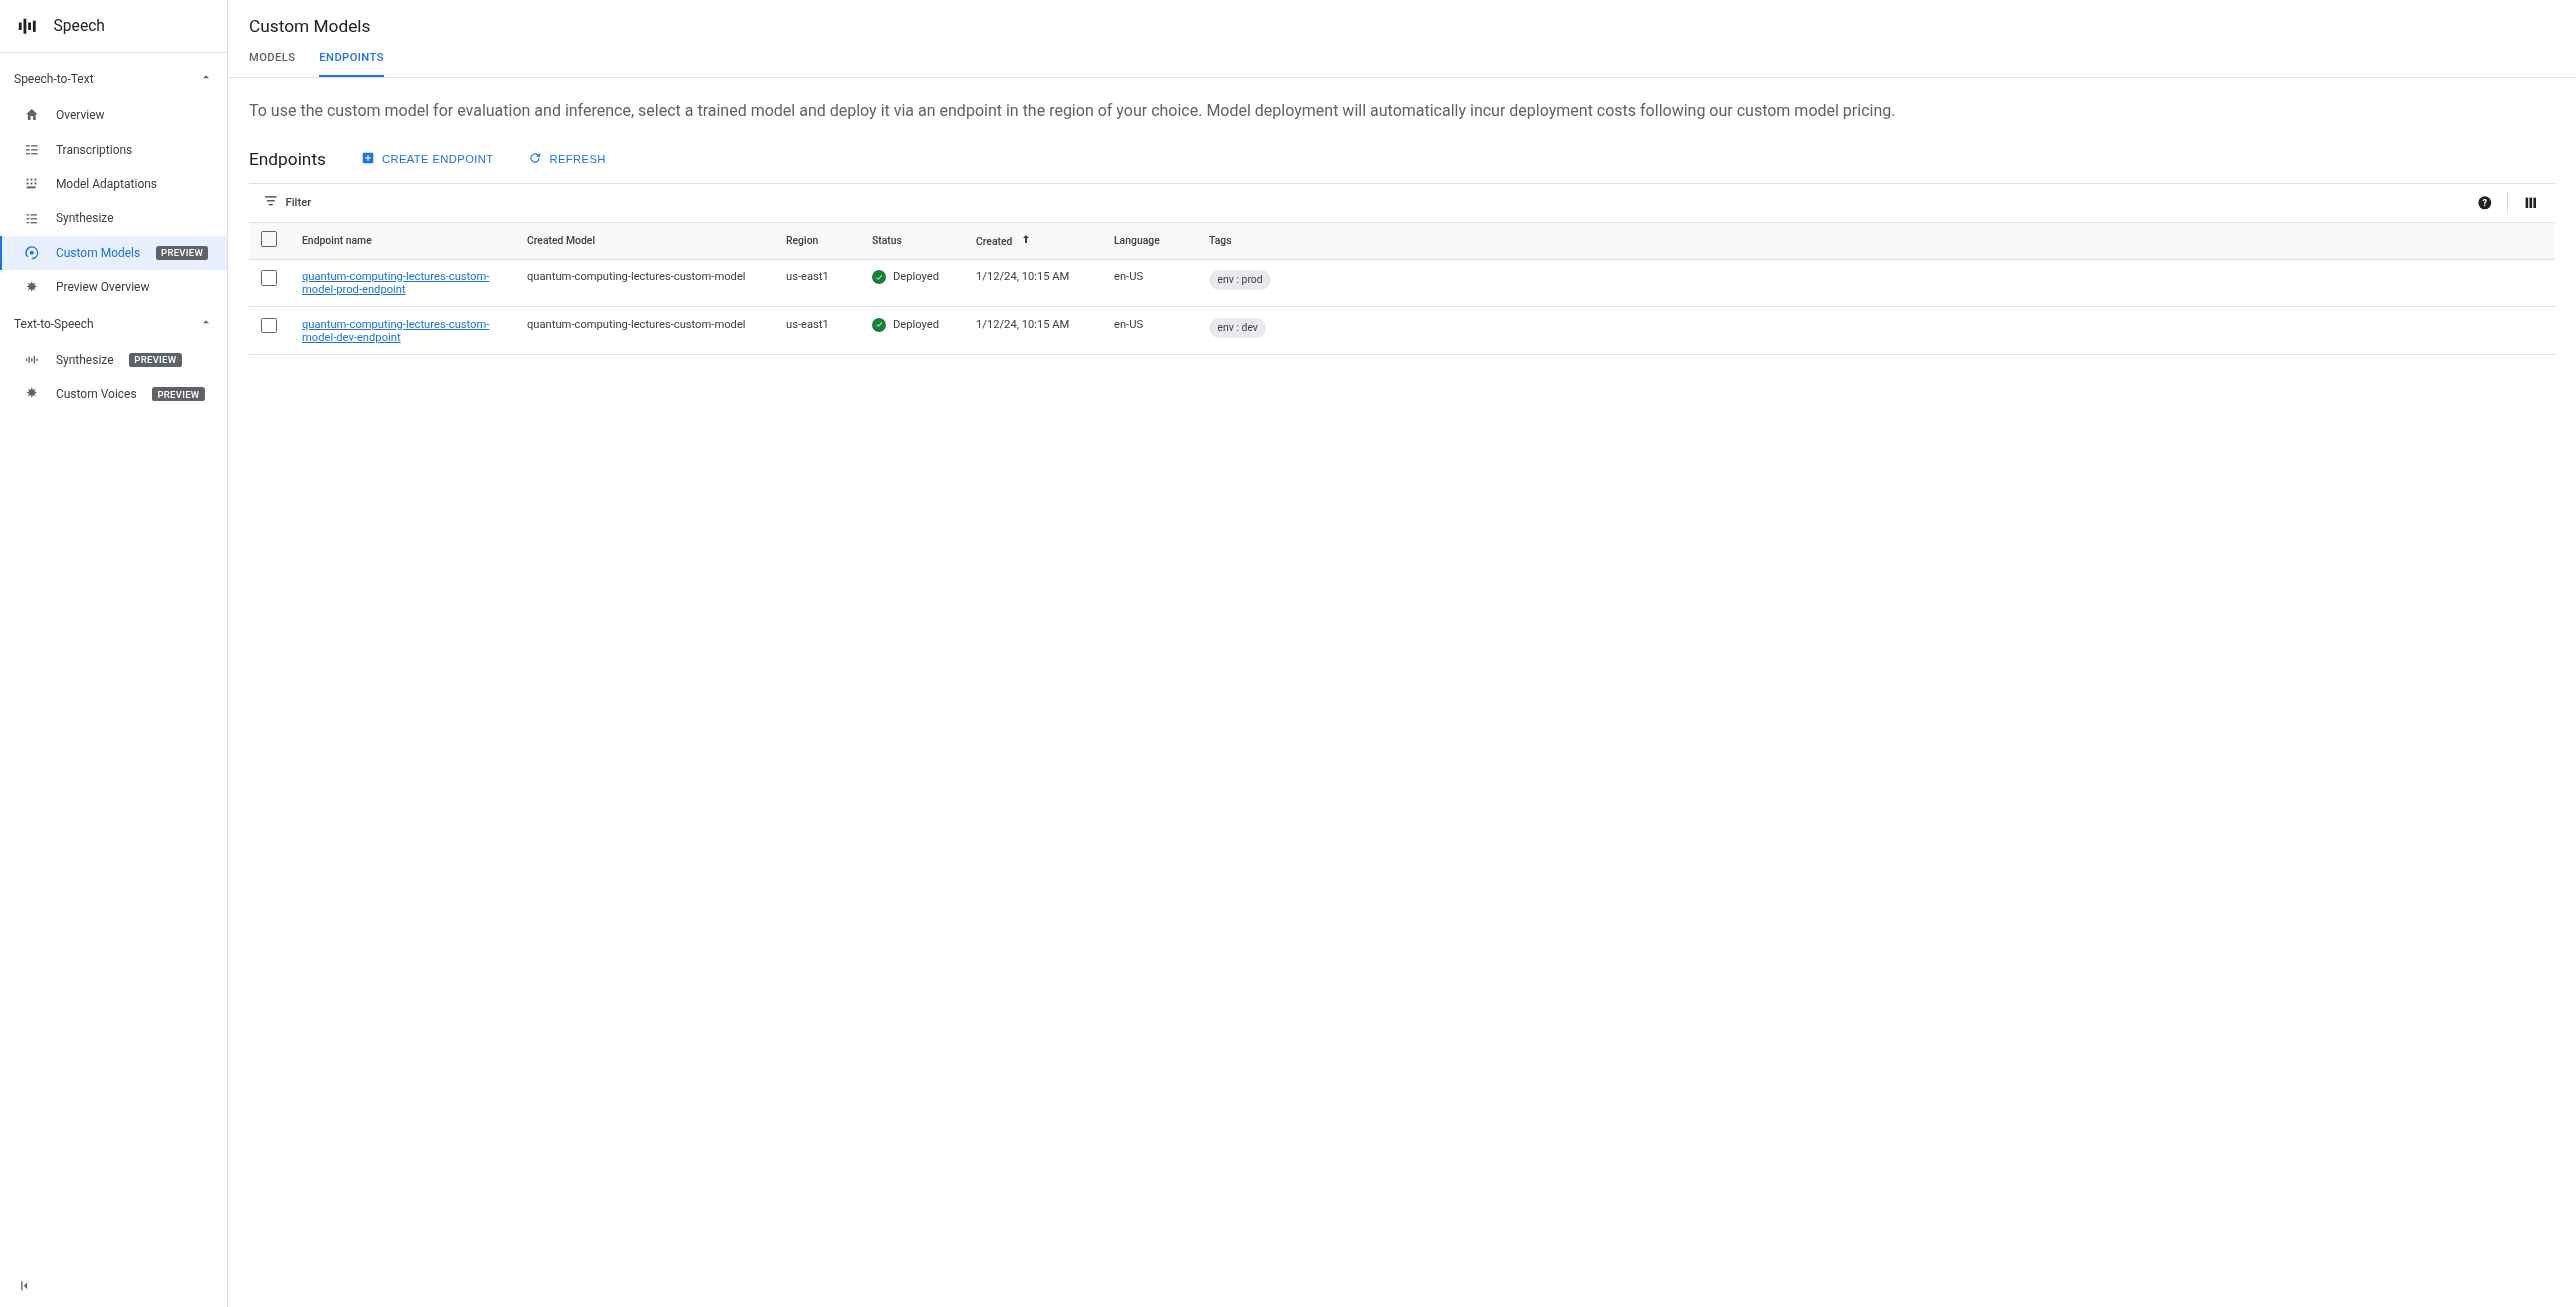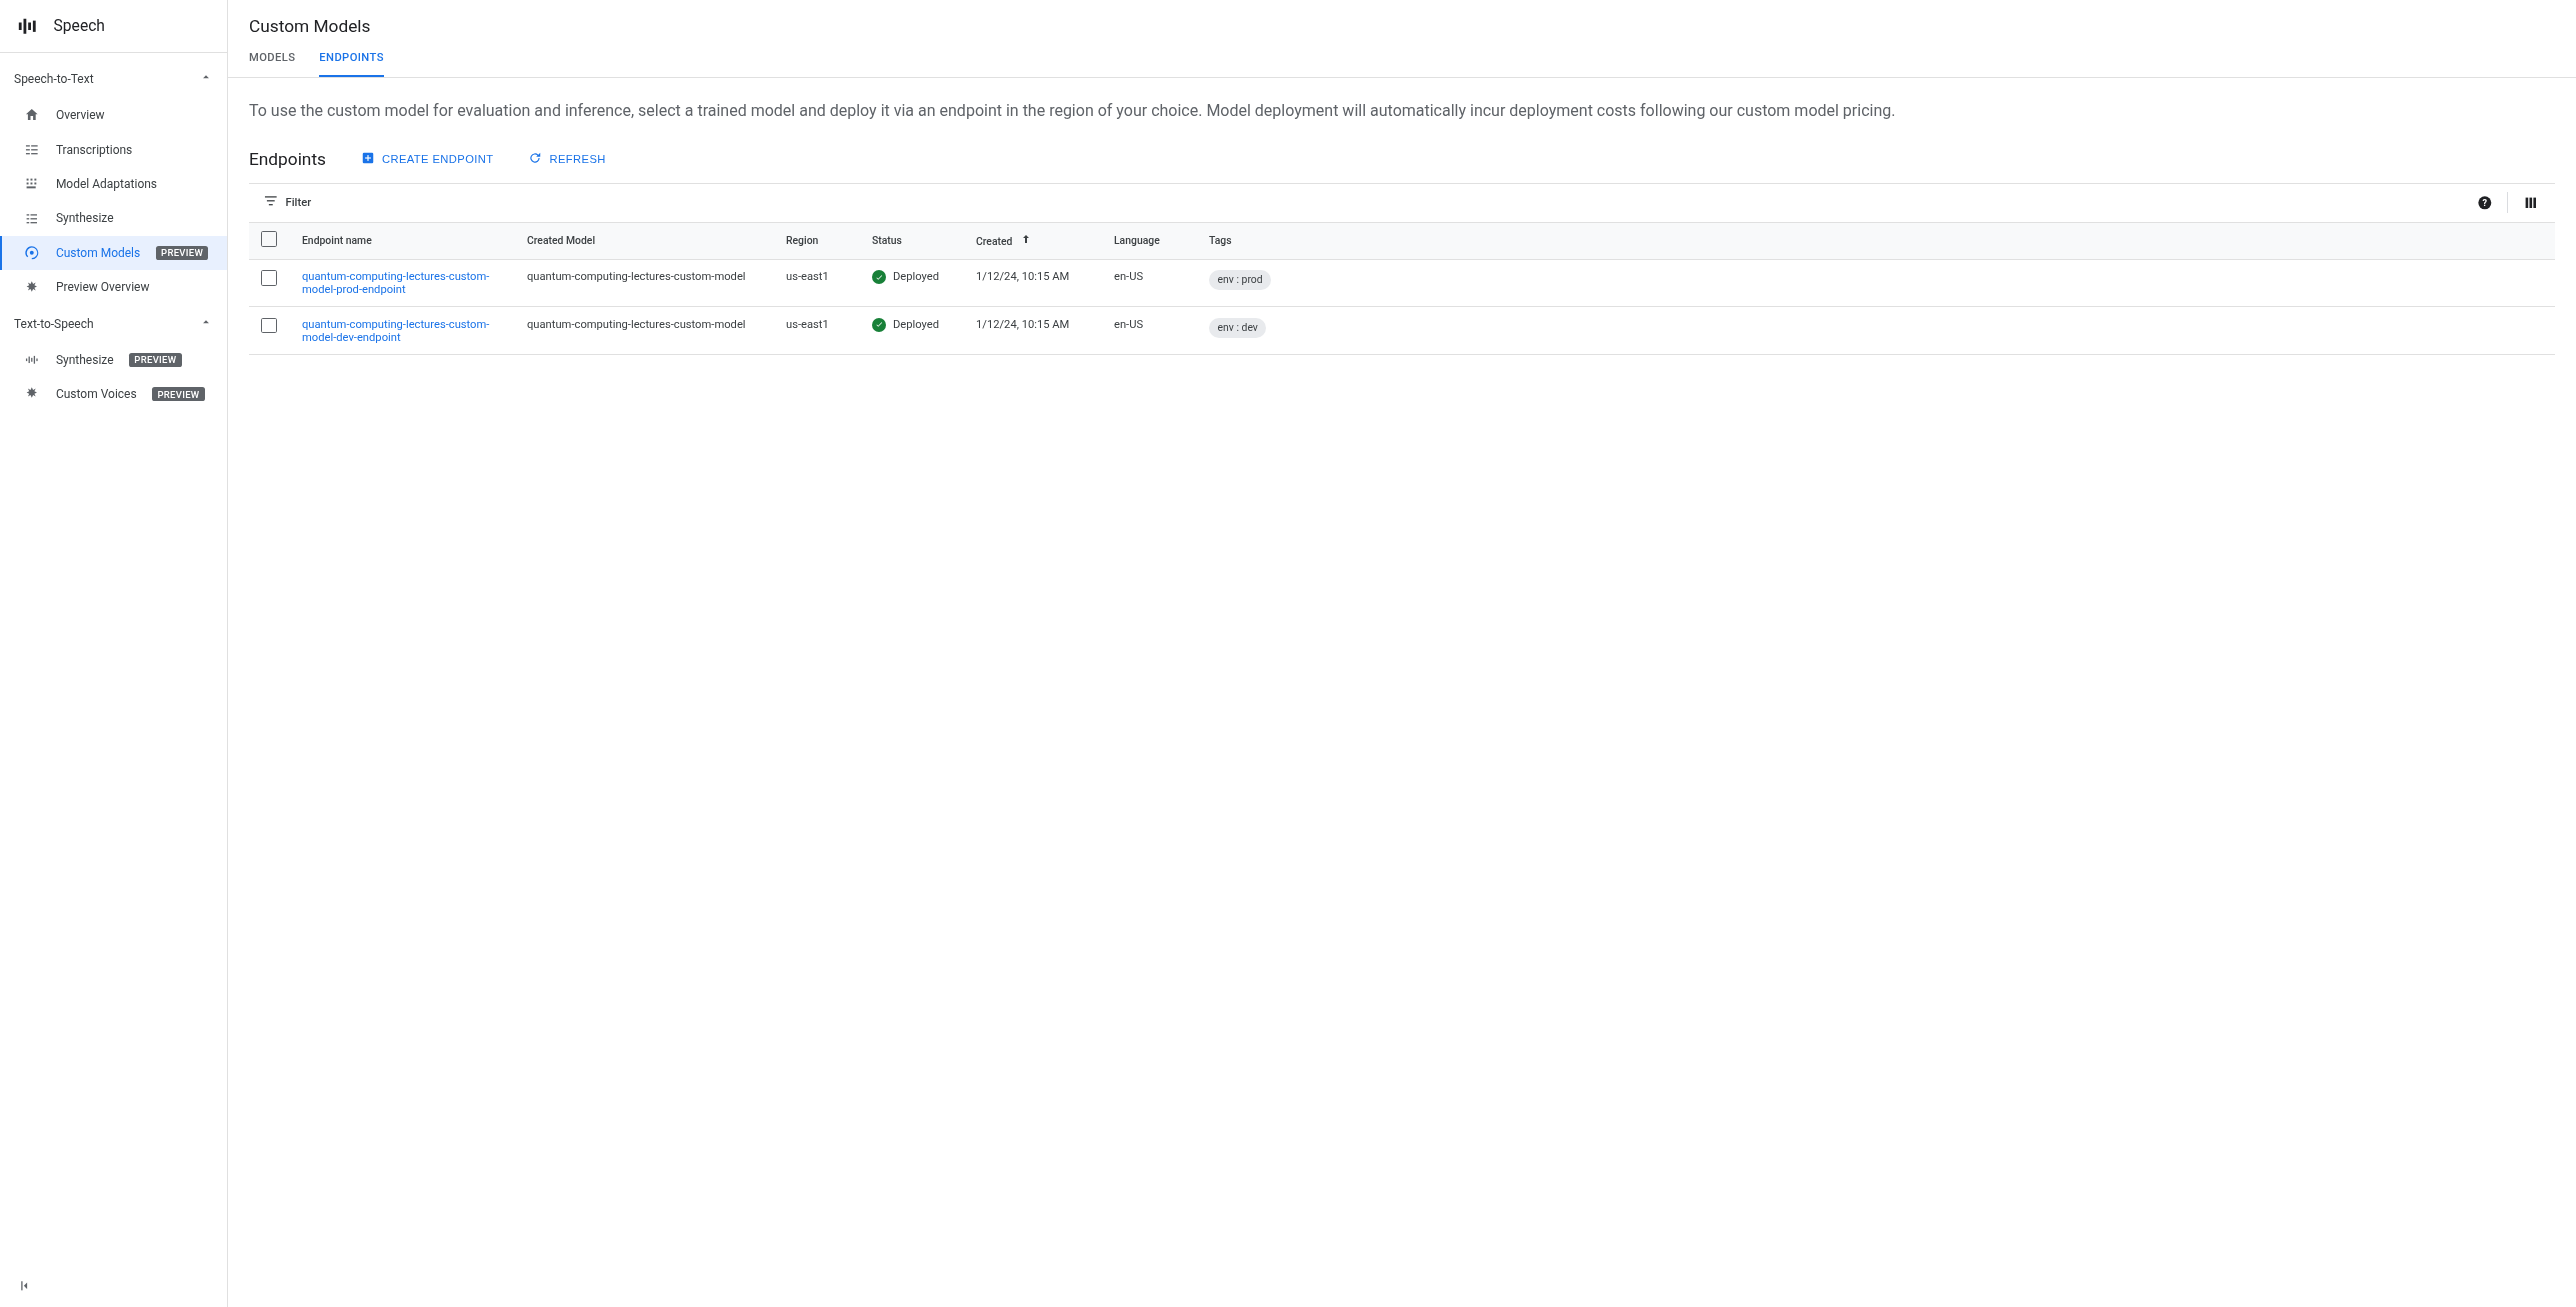--- a/index.html
+++ b/index.html
@@ -34,21 +34,21 @@
 .filter-label { font-size: 11.2px; font-weight: 500; color: #3c4043; display:flex; align-items:center; gap:7px;}
 .filter-input { border: none; outline: none; font-size: 11.2px; color: #80868b; flex: 1; }
 .filter-input::placeholder { color: #80868b; }
 .filter-right { margin-left: auto; display:flex; align-items:center; gap:12px;}
 .icon-btn { width: 21px; height: 21px; display:flex; align-items:center; justify-content:center; cursor:pointer; }
 .vsep { width: 0.9px; height: 21px; background: #dadce0; }
 table { width: 100%; border-collapse: collapse; }
 thead th { text-align: left; font-size: 10.4px; font-weight: 500; color: #3c4043; padding: 8.6px 12px; background: #f8f9fa; border-top: 0.9px solid #e0e0e0; border-bottom: 0.9px solid #e0e0e0; white-space: nowrap; }
 tbody td { font-size: 11.2px; color: #3c4043; padding: 10.4px 12px; border-bottom: 0.9px solid #e0e0e0; vertical-align: top; }
 .checkbox { width: 15.6px; height: 15.6px; border: 1.7px solid #5f6368; border-radius: 1.7px; display:inline-block; cursor:pointer; }
-.link { color: #1a73e8; cursor: pointer; }
+.link { color: #1a73e8; text-decoration: underline; cursor: pointer; }
 .status-cell { display: flex; align-items:center; gap: 7px; }
 .status-dot { width: 14px; height: 14px; background: #188038; border-radius: 50%; display:flex; align-items:center; justify-content:center; }
 .status-dot svg { fill: #fff; width: 8.6px; height: 8.6px; }
 .tag-chip { background: #e8eaed; color: #3c4043; font-size: 10.4px; padding: 3.5px 8.6px; border-radius: 10.4px; display:inline-block; }
 .sort-arrow { margin-left: 5.2px; }
 .col-check { width: 41px; }
 .col-name { width: 225px; }
 .col-model { width: 259px; }
 .col-region { width: 86px; }
 .col-status { width: 104px; }

